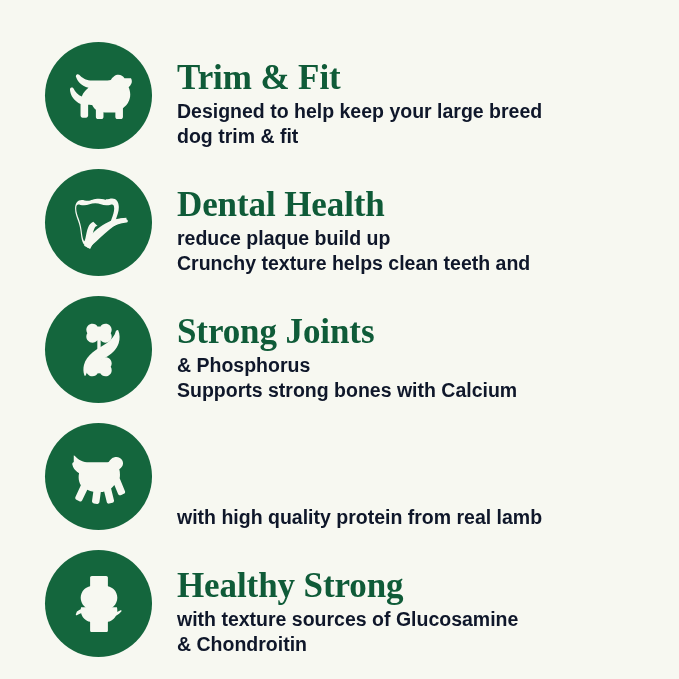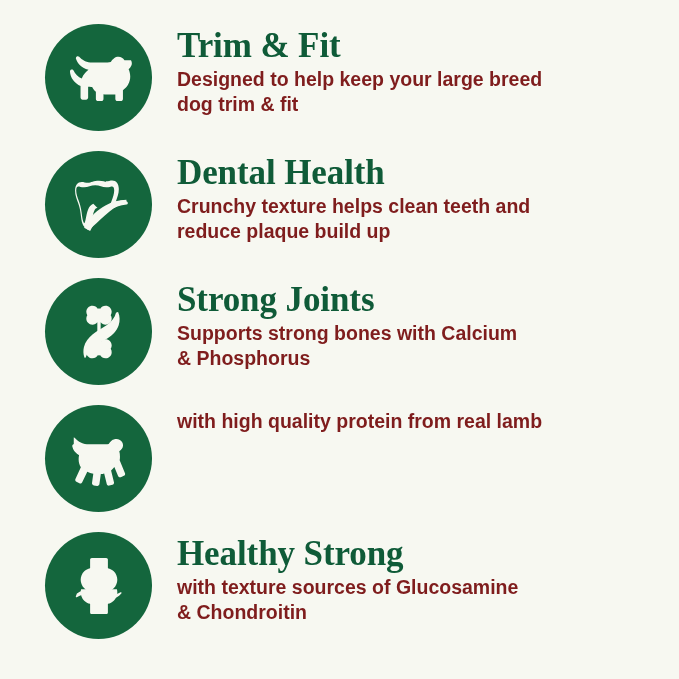--- a/index.html
+++ b/index.html
@@ -19,21 +19,21 @@
     width: 679px;
     height: 679px;
     box-sizing: border-box;
     padding: 22px 0 0 0;
     display: flex;
     flex-direction: column;
   }
 
   .benefit-row {
     display: flex;
-    align-items: flex-start;
+    align-items: flex-end;
     height: 127px;
     padding-left: 45px;
     box-sizing: border-box;
   }
 
   .icon-badge {
     flex: 0 0 auto;
     width: 107px;
     height: 107px;
     border-radius: 50%;
@@ -66,21 +66,21 @@
     letter-spacing: -0.1px;
     margin: 0 0 3px 0;
     white-space: nowrap;
   }
 
   .benefit-body {
     font-family: "Liberation Sans", sans-serif;
     font-weight: bold;
     font-size: 19.5px;
     line-height: 1.28;
-    color: #7f1d1d;
+    color: #0f172a;
     margin: 0;
     max-width: 470px;
   }
 
   .benefit-body .line {
     display: block;
   }
 </style>
 </head>
 <body>
@@ -107,40 +107,40 @@
     <div class="icon-badge">
       <svg viewBox="0 0 100 100" aria-hidden="true">
         <path fill="#f7f8f1" d="M50 18c-7 0-10.5 2.6-14.5 2.6-3.2 0-5.6-1-8.2-1-5.3 0-8.8 4.2-8.8 11.3 0 6.2 2.1 11.3 4 16.6 1.6 4.4 2.6 8.6 3.2 13.4.7 5.6 1.3 10.4 2.6 13.9 1.2 3.2 3 5.2 5.9 5.2 3.3 0 4.8-2.6 5.8-6.6.9-3.7 1.6-8.6 2.8-13.1 1.1-4 2.5-6.5 4.9-6.5h.4l-5.6-5.3c-3.2 1.2-5.4 3.9-6.8 7.3-1.6 3.9-2.4 8.6-3.2 12.6-.5 2.4-.9 4.2-1.4 5.1-.2.4-.3.5-.4.5-.3 0-.8-.5-1.4-2.2-.9-2.5-1.5-6.7-2.2-12.2-.6-5.2-1.8-9.9-3.5-14.6-1.9-5.1-3.6-9.5-3.6-14.1 0-4.3 1.4-5.3 2.8-5.3 1.4 0 3.6 1 7.6 1 5.4 0 8.8-2.6 14.6-2.6 5.8 0 9.2 2.6 14.6 2.6 4 0 6.2-1 7.6-1 1.4 0 2.8 1 2.8 5.3 0 4.6-1.7 9-3.6 14.1-.5 1.3-.9 2.6-1.3 4l4.9 3.3c.6-2.3 1.3-4.5 2.1-6.7 1.9-5.3 4-10.4 4-16.6 0-7.1-3.5-11.3-8.8-11.3-2.6 0-5 1-8.2 1C60.5 20.6 57 18 50 18z"></path>
         <path fill="#f7f8f1" d="M84.5 43.5c-8.8 1-17.1 4.1-24.6 8.8-9.2 5.8-16.8 13.8-22.2 23-1.1 1.9-2.1 3.8-3 5.8-.5 1 .6 2 1.5 1.4 1.8-1.2 3.5-2.6 5.2-4 7.7-6.5 14.5-13.9 22.5-20 6.1-4.7 12.8-8.5 20-11 .9-.3 1.1-1.5.3-2-.2 0 0 0 0 0 .1 0 .1 0 .3-2z"></path>
         <path fill="#f7f8f1" d="M86.1 43.1c-9.7.3-19.1 2.9-27.6 7.5-10.7 5.7-19.6 14.4-25.8 24.9-.8 1.4-1.6 2.8-2.3 4.3l7.9 4.3c1.1-2.3 2.3-4.5 3.7-6.6 5.3-8.3 12.4-15.2 20.8-20.2 7.2-4.3 15.2-7 23.5-7.9 1.6-.2 2.3-2.2 1.1-3.3-.4-.4-.8-.7-1.3-1z"></path>
       </svg>
     </div>
     <div class="benefit-text">
       <h2 class="benefit-heading">Dental Health</h2>
       <p class="benefit-body">
+        <span class="line">reduce plaque build up</span>
         <span class="line">Crunchy texture helps clean teeth and</span>
-        <span class="line">reduce plaque build up</span>
       </p>
     </div>
   </div>
 
   <div class="benefit-row">
     <div class="icon-badge">
       <svg viewBox="0 0 100 100" aria-hidden="true">
         <path fill="#f7f8f1" d="M58.6 15.4c-3 0-5.6 1.6-7 4-.5-.1-1.1-.2-1.6-.2-.6 0-1.1.1-1.6.2-1.4-2.4-4-4-7-4-4.5 0-8.1 3.6-8.1 8.1 0 1.6.5 3.1 1.3 4.4-.8 1.3-1.3 2.8-1.3 4.4 0 4.5 3.6 8.1 8.1 8.1 2.6 0 4.9-1.2 6.4-3.1v11.5h4.4V37.3c1.5 1.9 3.8 3.1 6.4 3.1 4.5 0 8.1-3.6 8.1-8.1 0-1.6-.5-3.1-1.3-4.4.8-1.3 1.3-2.8 1.3-4.4 0-4.5-3.6-8.1-8.1-8.1z"></path>
         <path fill="#f7f8f1" d="M58.6 84.6c-3 0-5.6-1.6-7-4-.5.1-1.1.2-1.6.2-.6 0-1.1-.1-1.6-.2-1.4 2.4-4 4-7 4-4.5 0-8.1-3.6-8.1-8.1 0-1.6.5-3.1 1.3-4.4-.8-1.3-1.3-2.8-1.3-4.4 0-4.5 3.6-8.1 8.1-8.1 2.6 0 4.9 1.2 6.4 3.1V51.2h4.4v11.5c1.5-1.9 3.8-3.1 6.4-3.1 4.5 0 8.1 3.6 8.1 8.1 0 1.6-.5 3.1-1.3 4.4.8 1.3 1.3 2.8 1.3 4.4 0 4.5-3.6 8.1-8.1 8.1z"></path>
         <path fill="#f7f8f1" d="M72.5 24.5c-1.6 6.8-6.4 12.3-12.1 16.4-5.9 4.2-12.9 7.4-18.6 11.9-5.5 4.3-9.9 10-11.6 16.9-1.1 4.5-.9 9.2.5 13.6.3.9 1.6.9 1.9 0 1.9-6.1 6-11.2 11.2-14.9 5.5-3.9 11.9-6.6 17.6-10.3 6.4-4.1 12.1-9.8 14.5-17.1 1.8-5.5 1.6-11.5-.5-16.8-.4-.9-1.7-.6-1.9.3z"></path>
         <path fill="#f7f8f1" d="M30.5 37.1c1 5.7 4.4 10.6 8.8 14.3l6.7-4.6c-4.5-3-8.3-6.9-10.5-11.6-.4-.8-1.6-.7-1.8.2-.2.6-.4 1.1-.5 1.7h-2.7z" opacity="0"></path>
       </svg>
     </div>
     <div class="benefit-text">
       <h2 class="benefit-heading">Strong Joints</h2>
       <p class="benefit-body">
+        <span class="line">&amp; Phosphorus</span>
         <span class="line">Supports strong bones with Calcium</span>
-        <span class="line">&amp; Phosphorus</span>
       </p>
     </div>
   </div>
 
   <div class="benefit-row">
     <div class="icon-badge">
       <svg viewBox="0 0 100 100" aria-hidden="true">
         <path fill="#f7f8f1" d="M16.8 30.1c-1.4.5-2.2 1.9-1.9 3.3.5 2.3 1.6 5 3.7 7.5 1.5 1.8 3.3 3.2 5.2 4.3-.4 1.6-.6 3.3-.6 5 0 4 1.1 7.6 2.9 10.8L19 76.3c-.7 1.4-.1 3 1.3 3.7l3.9 1.9c1.4.7 3 .1 3.7-1.3l6.7-13.8c2.4 1.3 5.1 2.2 7.9 2.6l-1.7 12.3c-.2 1.5.9 2.9 2.4 3.1l4.3.6c1.5.2 2.9-.9 3.1-2.4l1.8-13.1c1.5-.2 3-.5 4.4-.9l3.4 14c.4 1.5 1.9 2.4 3.3 2l4.2-1c1.5-.4 2.4-1.9 2-3.3l-3.8-15.7c1.6-1.3 3.1-2.8 4.3-4.5l4.9 11.9c.6 1.4 2.2 2.1 3.6 1.5l4-1.7c1.4-.6 2.1-2.2 1.5-3.6l-7-17c.3-1.6.4-3.3.4-5 0-2.3-.3-4.6-.9-6.7 1.4-1 2.7-2.2 3.6-3.6 1.6-2.5 1.8-5.6.4-8.1-1.5-2.7-4.5-4.4-7.9-4.4-2.2 0-4.3.7-6 1.9-1.8 1.3-3.1 3-4.1 4.6-1.1.2-2.3.3-3.6.3H36.9c-3.9 0-7.3-.7-10.2-2-3.9-1.7-6.6-4.2-8.1-6-.5-.6-1.3-.9-2-.7l.2.1z"></path>
       </svg>
     </div>

